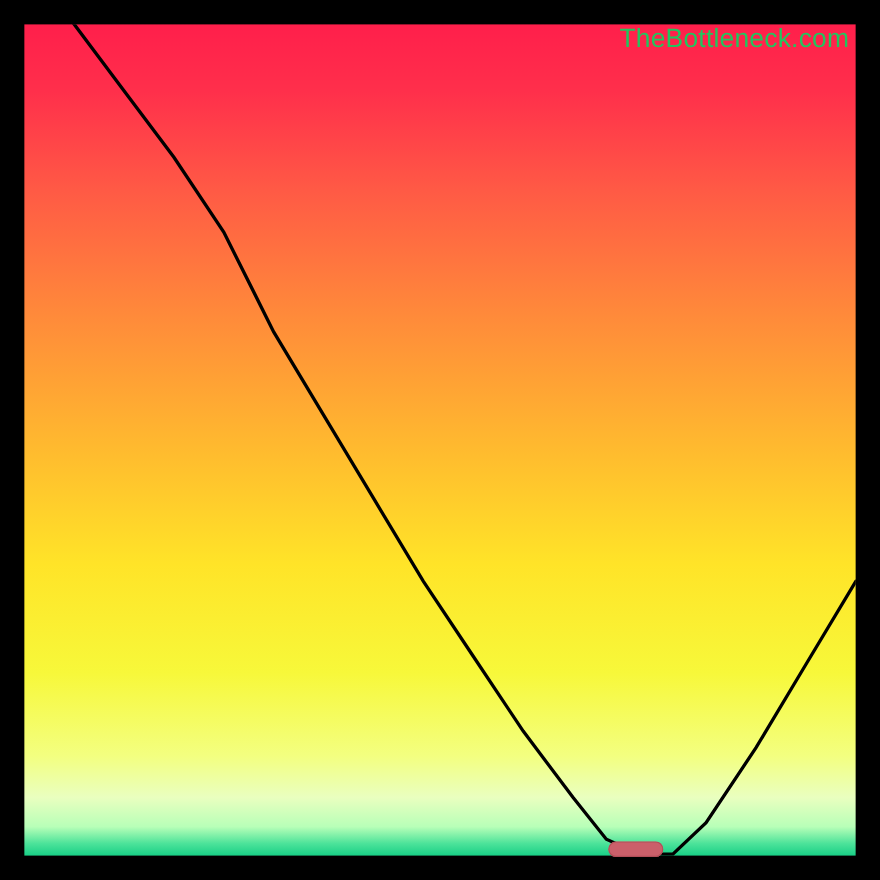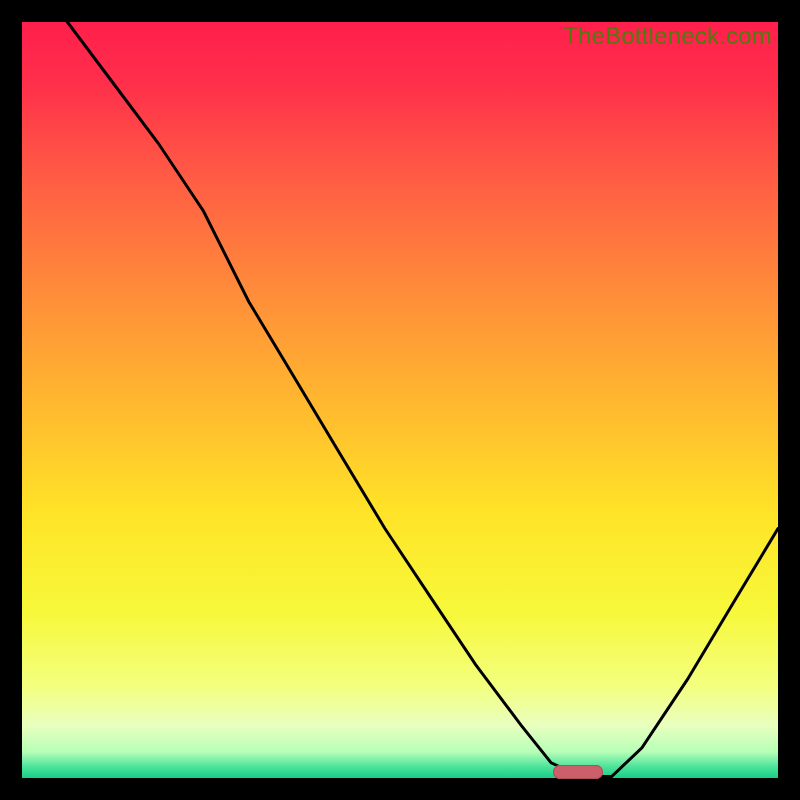--- a/index.html
+++ b/index.html
@@ -23,21 +23,21 @@
     position: absolute;
     left: 0;
     top: 0;
     width: 756px;
     height: 756px;
   }
   .watermark {
     position: absolute;
     top: 0px;
     right: 6px;
-    color: #4d7c0f;
+    color: #22c55e;
     font-size: 24px;
     font-weight: 500;
     letter-spacing: 0.2px;
     margin-left: 12px;
   }
   .marker {
     position: absolute;
     border-radius: 999px;
   }
 </style>

